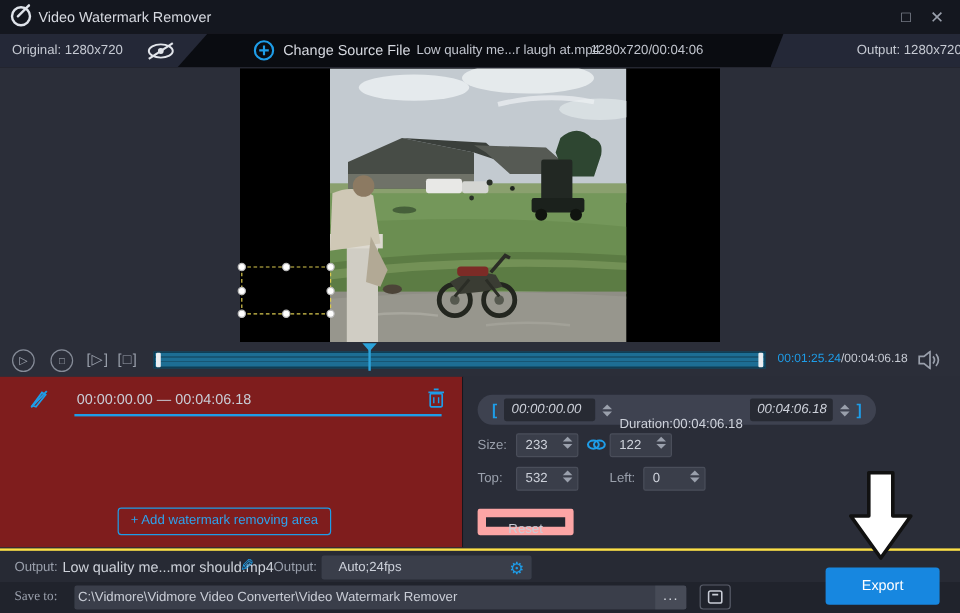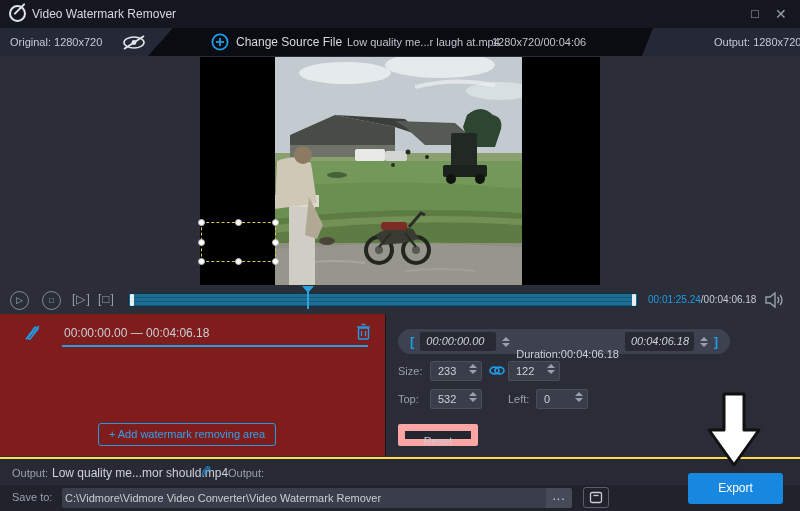--- a/index.html
+++ b/index.html
@@ -289,25 +289,29 @@
     </div>
 
     <div id="reset-btn">Reset</div>
   </div>
 
   <div id="output-row">
     <div class="abs dim-label" style="left:12px; top:8px;">Output:</div>
     <div class="abs" style="left:52px; top:7px; color:#ced2da;">Low quality me...mor should.mp4</div>
     <div class="abs" style="left:200px; top:4px; color:#1e9de8; font-size:14px; transform:scaleX(-1);">✎</div>
     <div class="abs dim-label" style="left:228px; top:8px;">Output:</div>
+    <div id="format-field">
+      <span>Auto;24fps</span>
+      <span id="gear">⚙</span>
+    </div>
     <div id="export-btn">Export</div>
   </div>
 
   <div id="save-row">
-    <div class="abs dim-label" style="left:12px; top:6px;">Save to:</div>
+    <div class="abs dim-label" style="left:12px; top:6px;font-family:Liberation Serif, serif;">Save to:</div>
     <div id="path-input">
       <span>C:\Vidmore\Vidmore Video Converter\Video Watermark Remover</span>
       <div id="browse-btn">...</div>
     </div>
     <div id="folder-btn">
       <svg class="icon-svg" style="margin:3px auto;" width="14" height="13" viewBox="0 0 14 13">
         <rect x="1.5" y="1.5" width="11" height="10" rx="1.5" fill="none" stroke="#c9cdd6" stroke-width="1.3"></rect>
         <line x1="4.5" y1="4.5" x2="9.5" y2="4.5" stroke="#c9cdd6" stroke-width="1.3"></line>
       </svg>
     </div>

